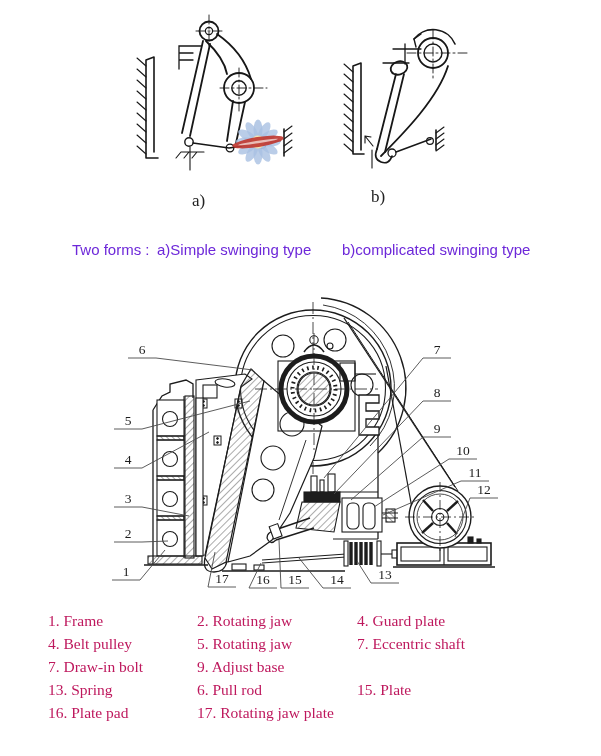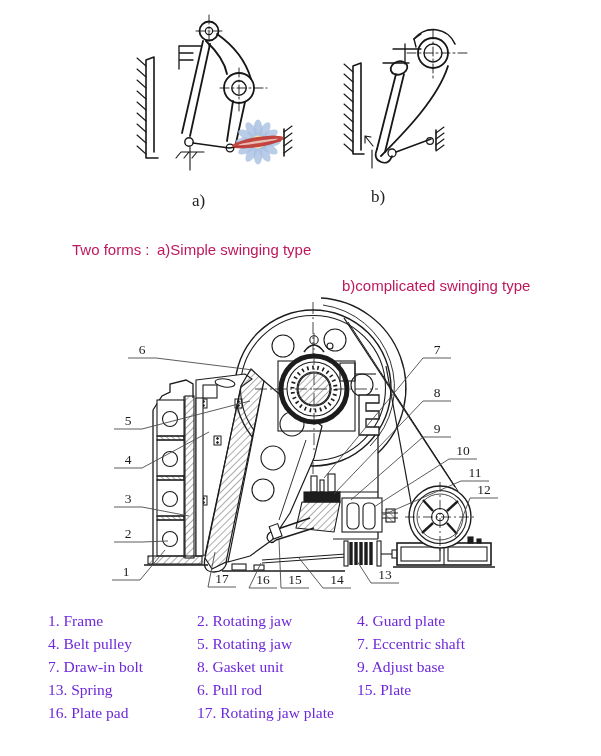--- a/index.html
+++ b/index.html
@@ -1,26 +1,26 @@
 <!DOCTYPE html>
 <html><head>
 <meta charset="utf-8">
 <style>
   html,body{margin:0;padding:0;background:#fff;}
   .page{position:relative;width:601px;height:756px;background:#ffffff;overflow:hidden;
         font-family:"Liberation Serif",serif;color:#1c1c1c;}
   svg{position:absolute;left:0;}
   .caption{position:absolute;top:241px;left:0;width:601px;height:22px;
-           font-family:"Liberation Sans",sans-serif;font-size:15px;color:#be185d;}
+           font-family:"Liberation Sans",sans-serif;font-size:15px;color:#6d28d9;}
   .caption span{position:absolute;white-space:nowrap;}
   .cap-prefix{left:72px;}
   .cap-a{left:157px;}
-  .cap-b{left:342px;margin-top:36px;}
+  .cap-b{left:342px;}
   .parts{position:absolute;left:48px;top:609px;width:530px;
-         font-family:"Liberation Serif",serif;font-size:15.5px;color:#6d28d9;}
+         font-family:"Liberation Serif",serif;font-size:15.5px;color:#be185d;}
   .prow{display:grid;grid-template-columns:149px 160px auto;height:23px;line-height:23px;}
   .pcell{white-space:nowrap;}
 </style>
 </head>
 <body>
 
 <div class="page">
 
   <svg style="top:0" width="601" height="232" viewBox="0 0 601 232">
     <defs>
@@ -349,21 +349,20 @@
       <span class="pcell">2. Rotating jaw</span>
       <span class="pcell">4. Guard plate</span>
     </div>
     <div class="prow">
       <span class="pcell">4. Belt pulley</span>
       <span class="pcell">5. Rotating jaw</span>
       <span class="pcell">7. Eccentric shaft</span>
     </div>
     <div class="prow">
       <span class="pcell">7. Draw-in bolt</span>
-      <span class="pcell">8. Gasket unit</span>
       <span class="pcell">9. Adjust base</span>
     </div>
     <div class="prow">
       <span class="pcell">13. Spring</span>
       <span class="pcell">6. Pull rod</span>
       <span class="pcell">15. Plate</span>
     </div>
     <div class="prow">
       <span class="pcell">16. Plate pad</span>
       <span class="pcell">17. Rotating jaw plate</span>

